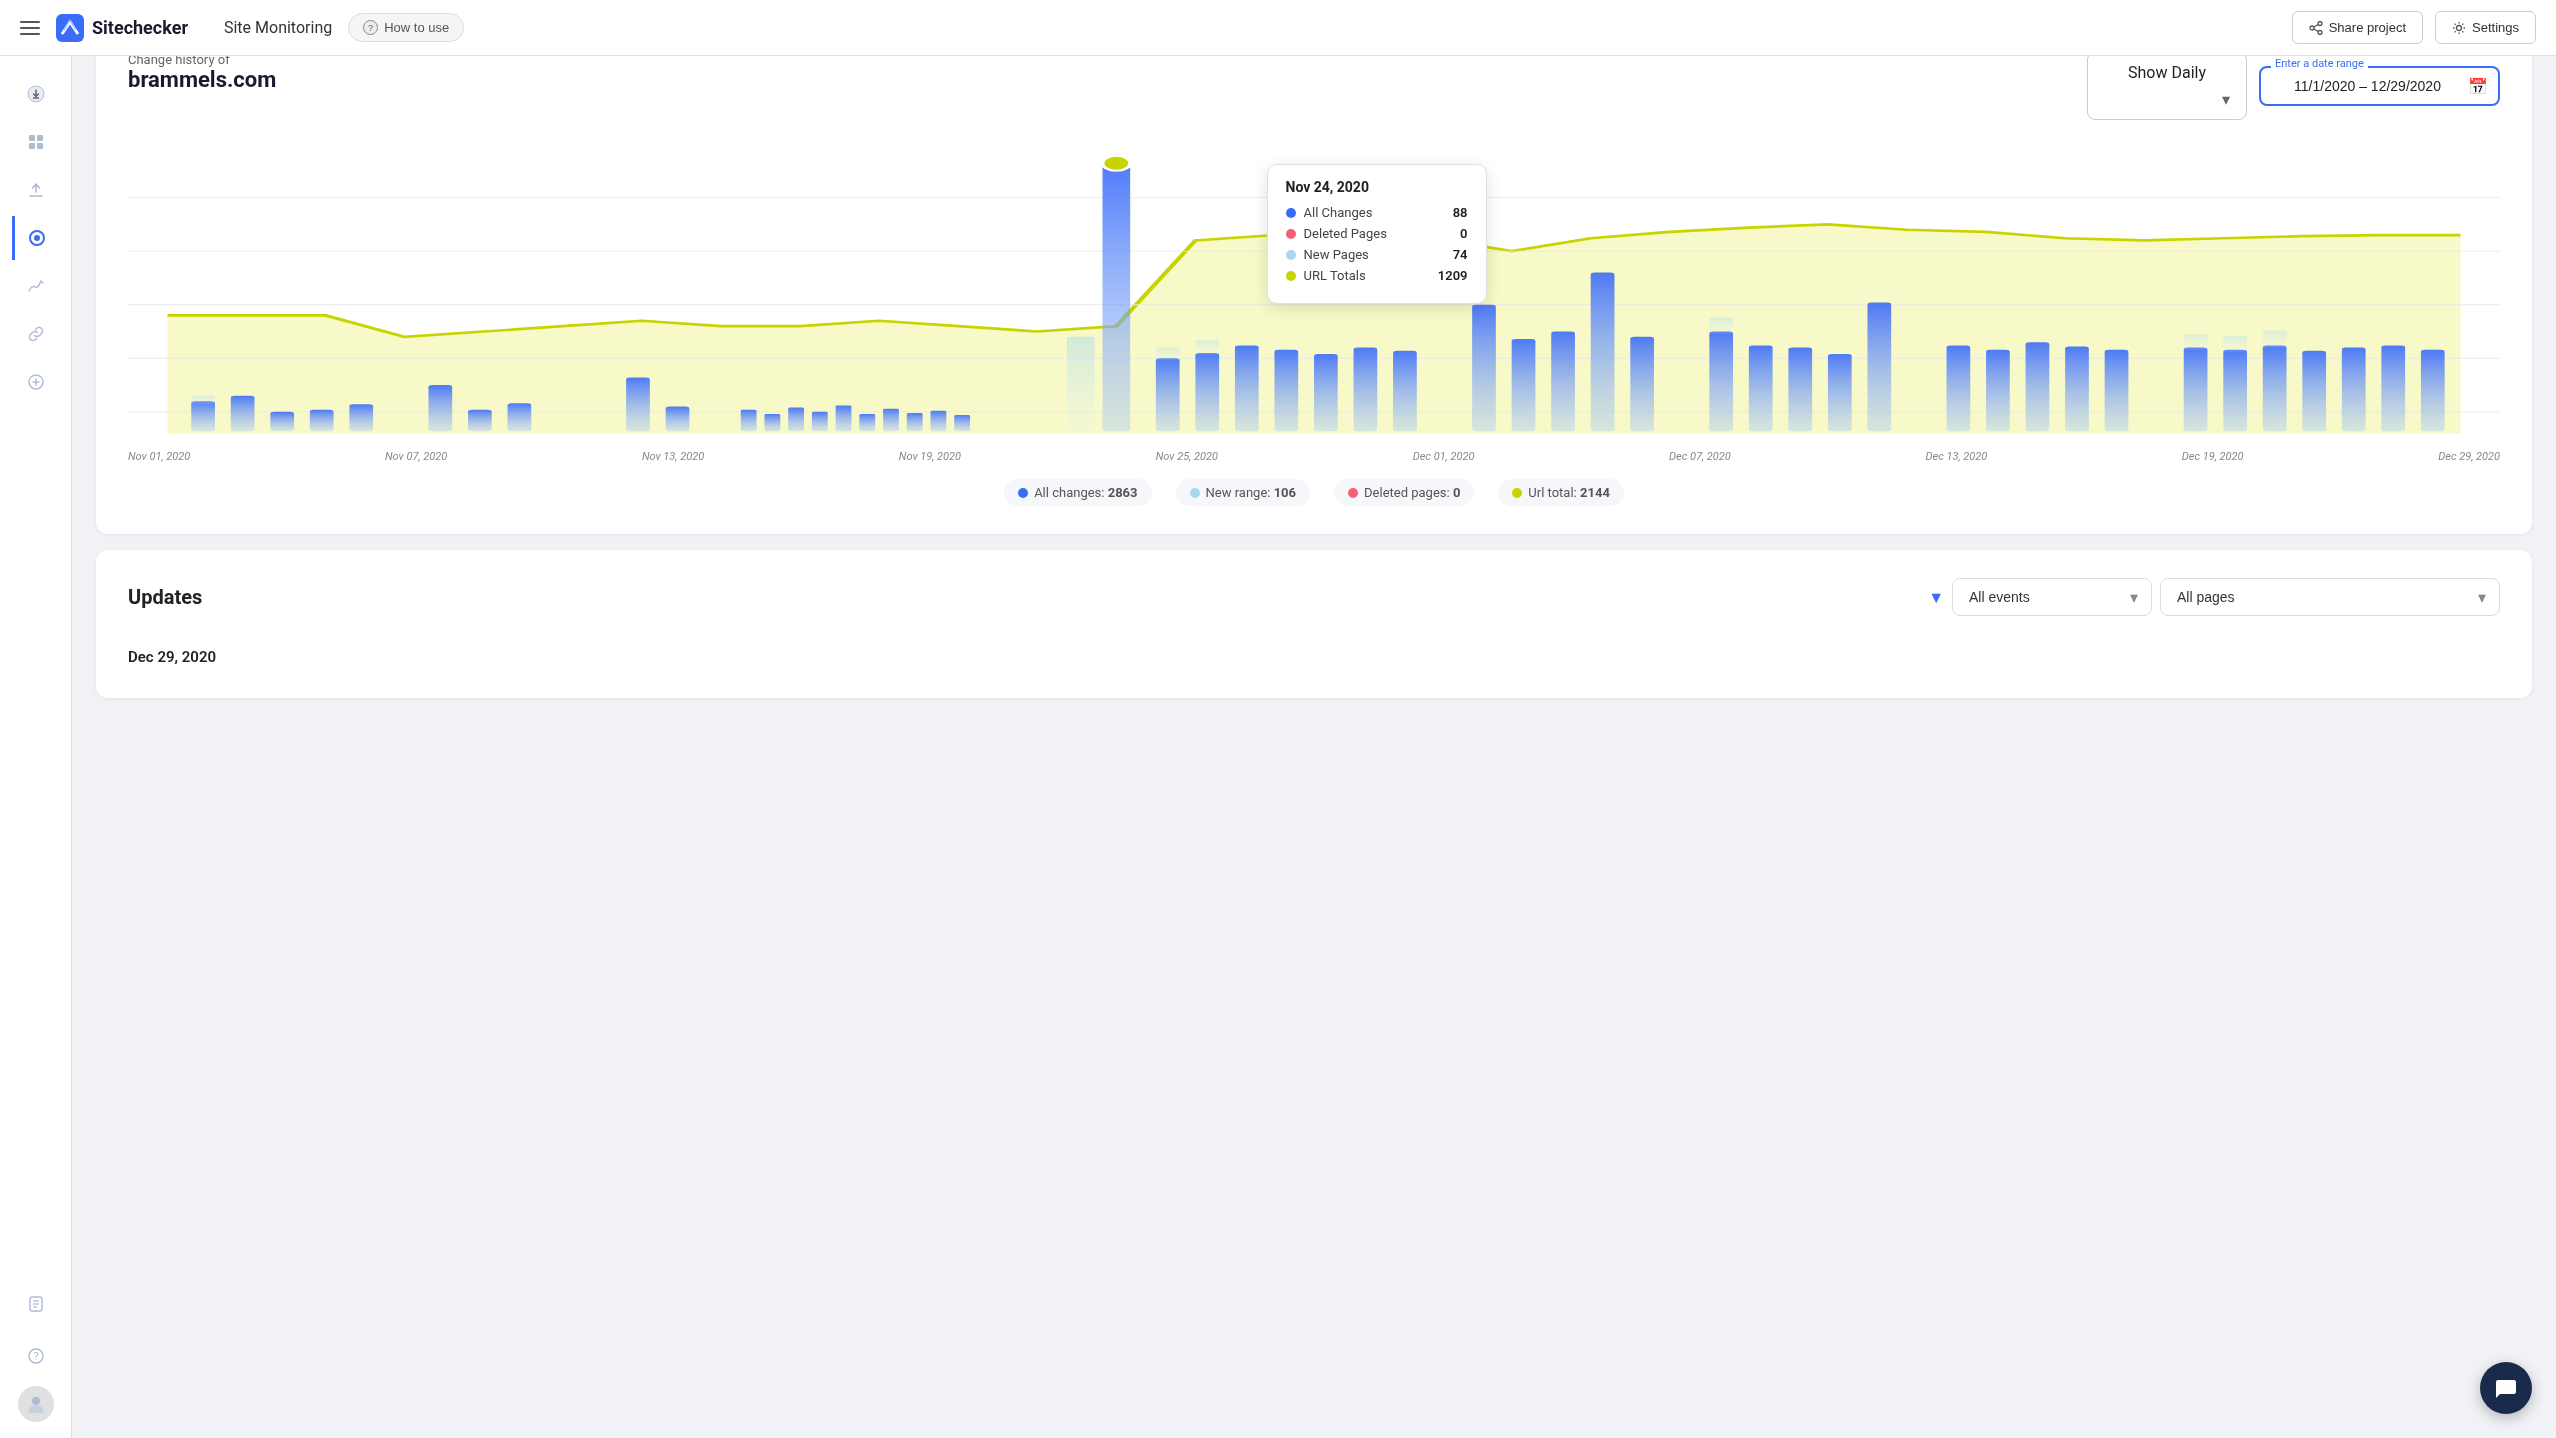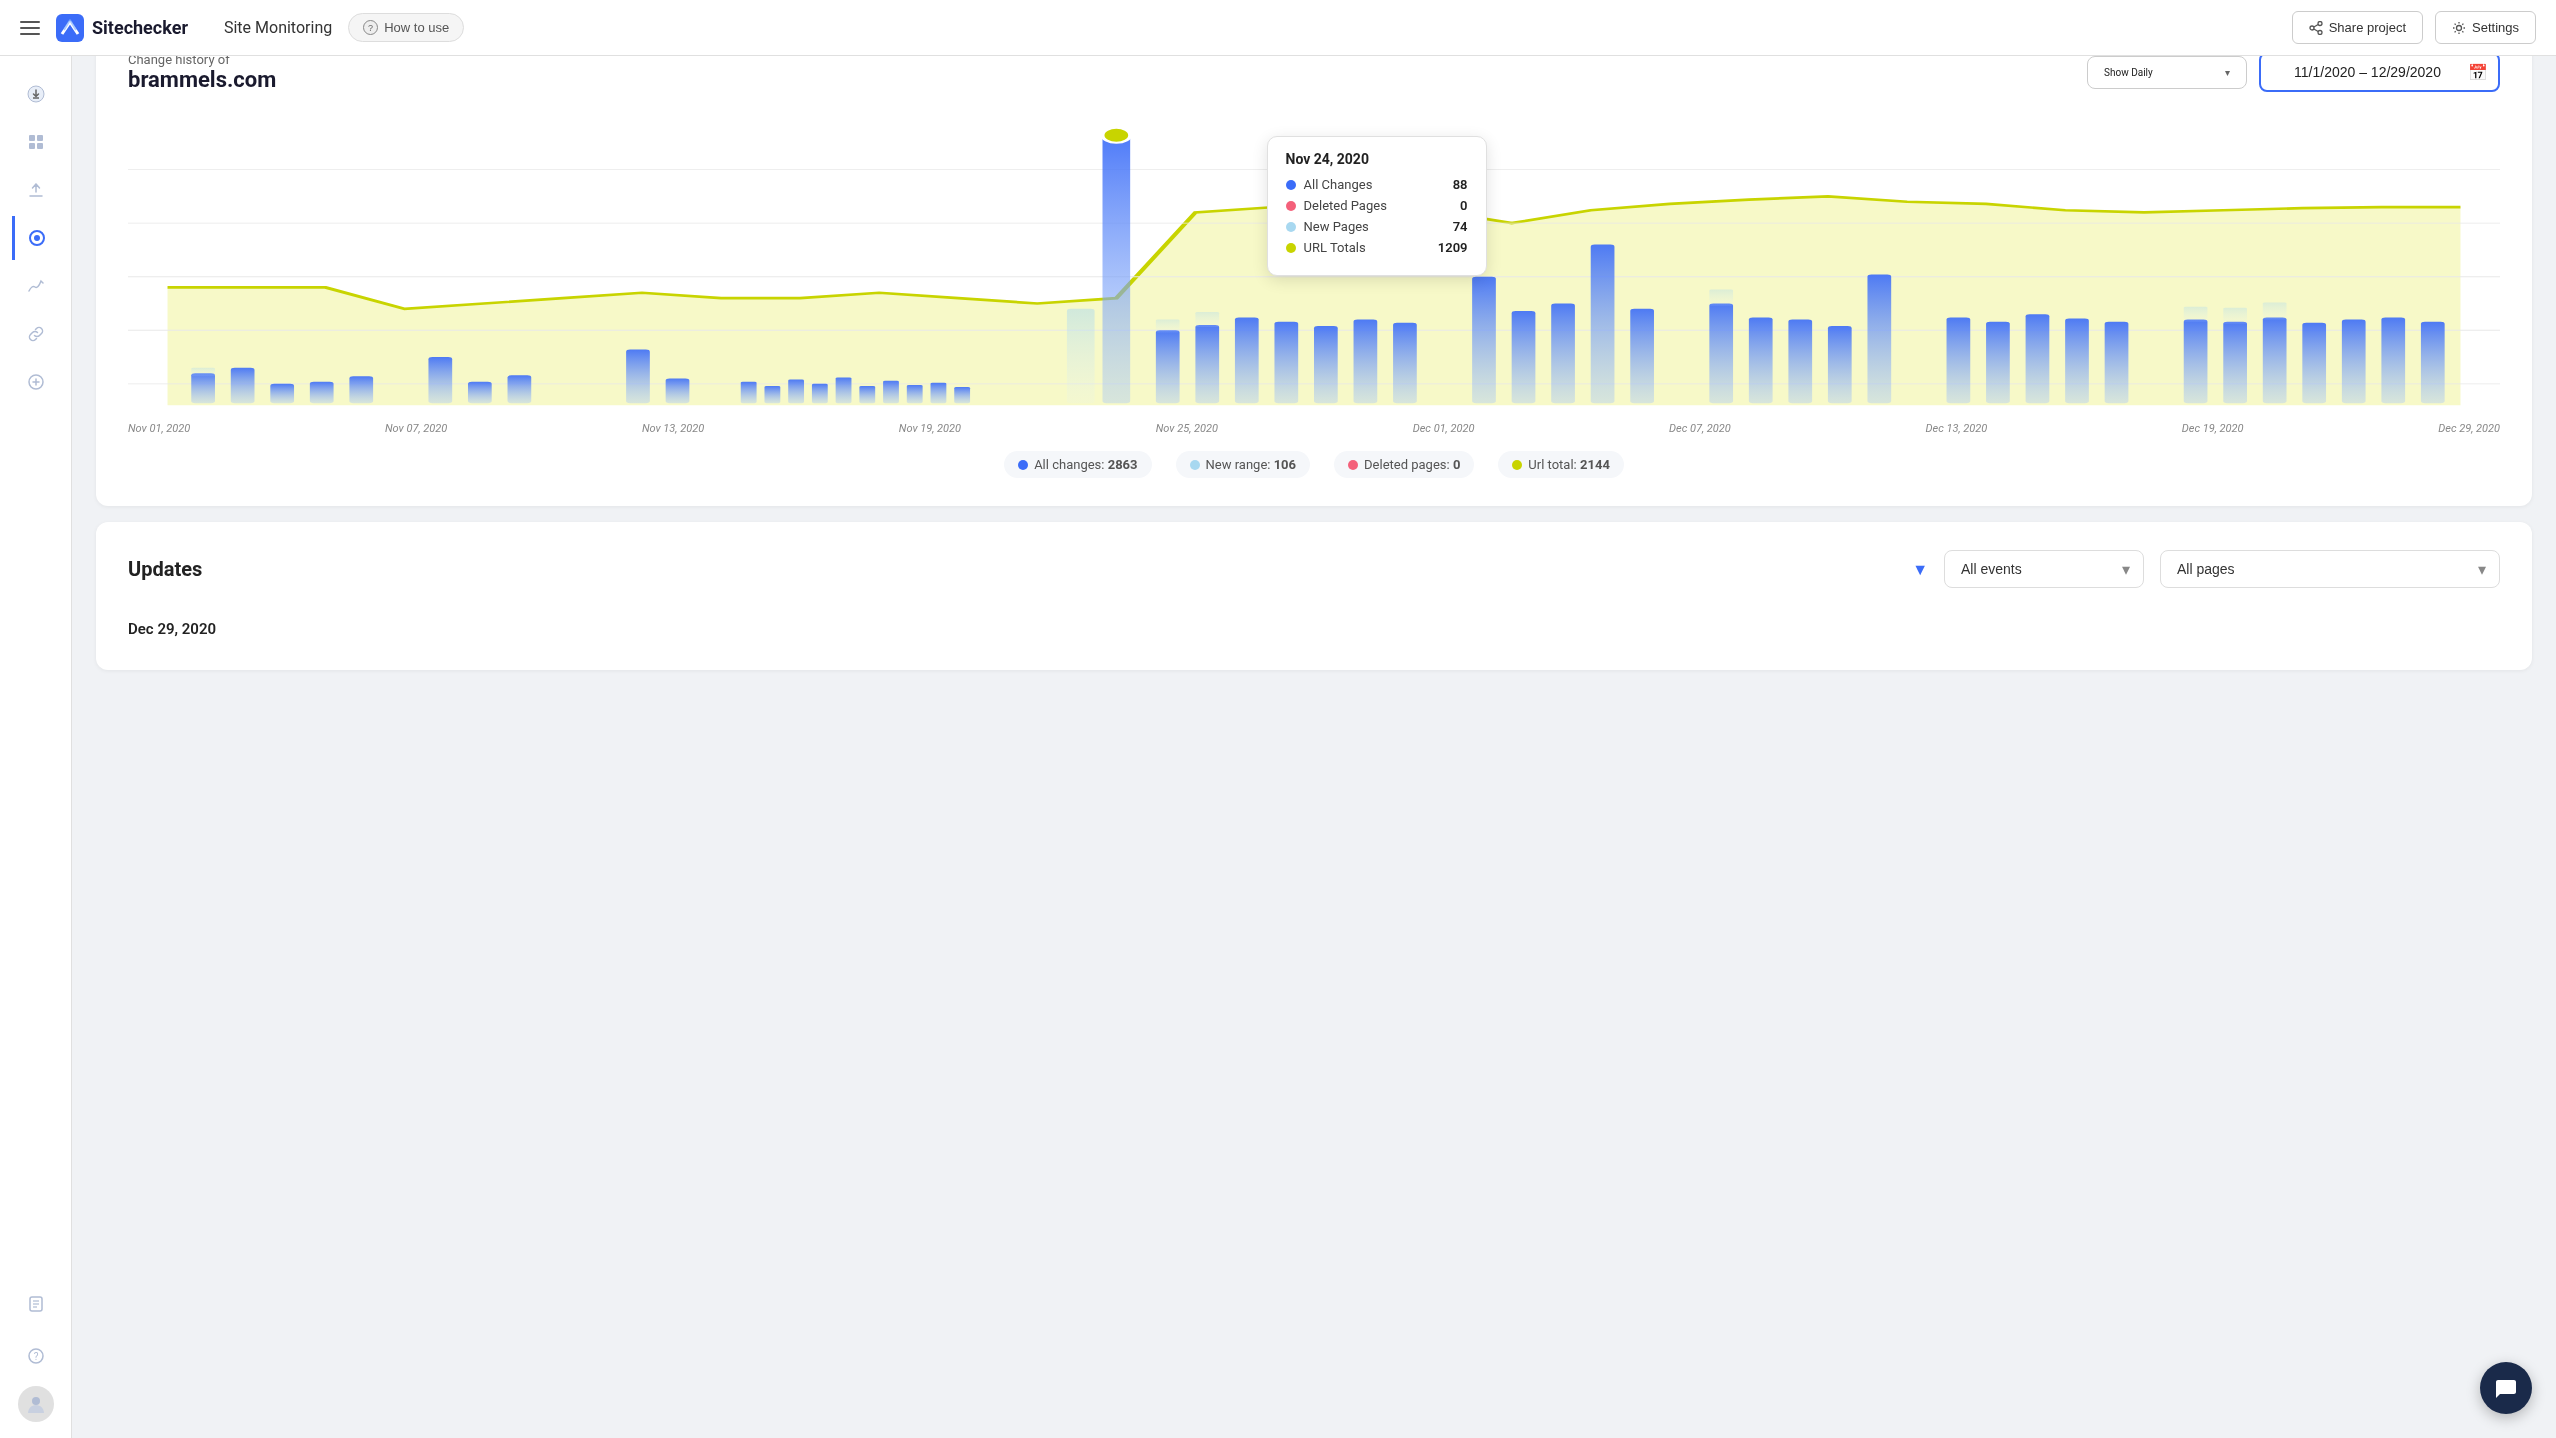--- a/index.html
+++ b/index.html
@@ -59,22 +59,22 @@
 
     
     .chart-header { display: flex; align-items: flex-start; justify-content: space-between; margin-bottom: 24px; }
     .chart-title-section h2 { font-size: 13px; color: #666; font-weight: 400; }
     .chart-title-section h1 { font-size: 22px; font-weight: 700; color: #1a1a2e; }
     .chart-controls { display: flex; align-items: center; gap: 12px; }
 
     
     .dropdown-select {
       border: 1.5px solid #ccc; border-radius: 8px; padding: 10px 16px;
-      font-size: 10px; background: #fff; cursor: pointer;
-      display: flex; align-items: center; gap: 8px; min-width: 160px;
+      font-size: 16px; background: #fff; cursor: pointer;
+      display: flex; align-items: center; gap: 8px; min-width: 160px; flex-direction: column;
     }
     .dropdown-select span.arrow { margin-left: auto; color: #666; }
 
     
     .date-range-wrapper { position: relative; }
     .date-range-label {
       position: absolute; top: -9px; left: 12px;
       background: #fff; font-size: 11px; color: #3b6cf8; padding: 0 4px;
     }
     .date-range-input {
@@ -104,21 +104,21 @@
     .tooltip-label { flex: 1; color: #444; }
     .tooltip-value { font-weight: 600; color: #222; }
 
     
     .chart-legend { display: flex; justify-content: center; gap: 24px; margin-top: 16px; flex-wrap: wrap; }
     .legend-item { display: flex; align-items: center; gap: 6px; font-size: 13px; color: #555;
       background: #f5f7fa; border-radius: 20px; padding: 6px 14px; }
     .legend-dot { width: 10px; height: 10px; border-radius: 50%; }
 
     
-    .updates-header { display: flex; align-items: center; gap: 16px; margin-bottom: 20px; }
+    .updates-header { display: flex; align-items: center; gap: 8px; margin-bottom: 20px; }
     .updates-title { font-size: 20px; font-weight: 700; flex: 1; }
     .filter-icon { color: #3b6cf8; font-size: 16px; }
     .select-dropdown {
       border: 1.5px solid #ddd; border-radius: 8px; padding: 10px 40px 10px 16px;
       font-size: 14px; background: #fff; cursor: pointer; min-width: 200px;
       appearance: none; -webkit-appearance: none; color: #333; position: relative;
     }
     .select-wrapper { position: relative; }
     .select-wrapper::after {
       content: '▾'; position: absolute; right: 14px; top: 50%; transform: translateY(-50%);

